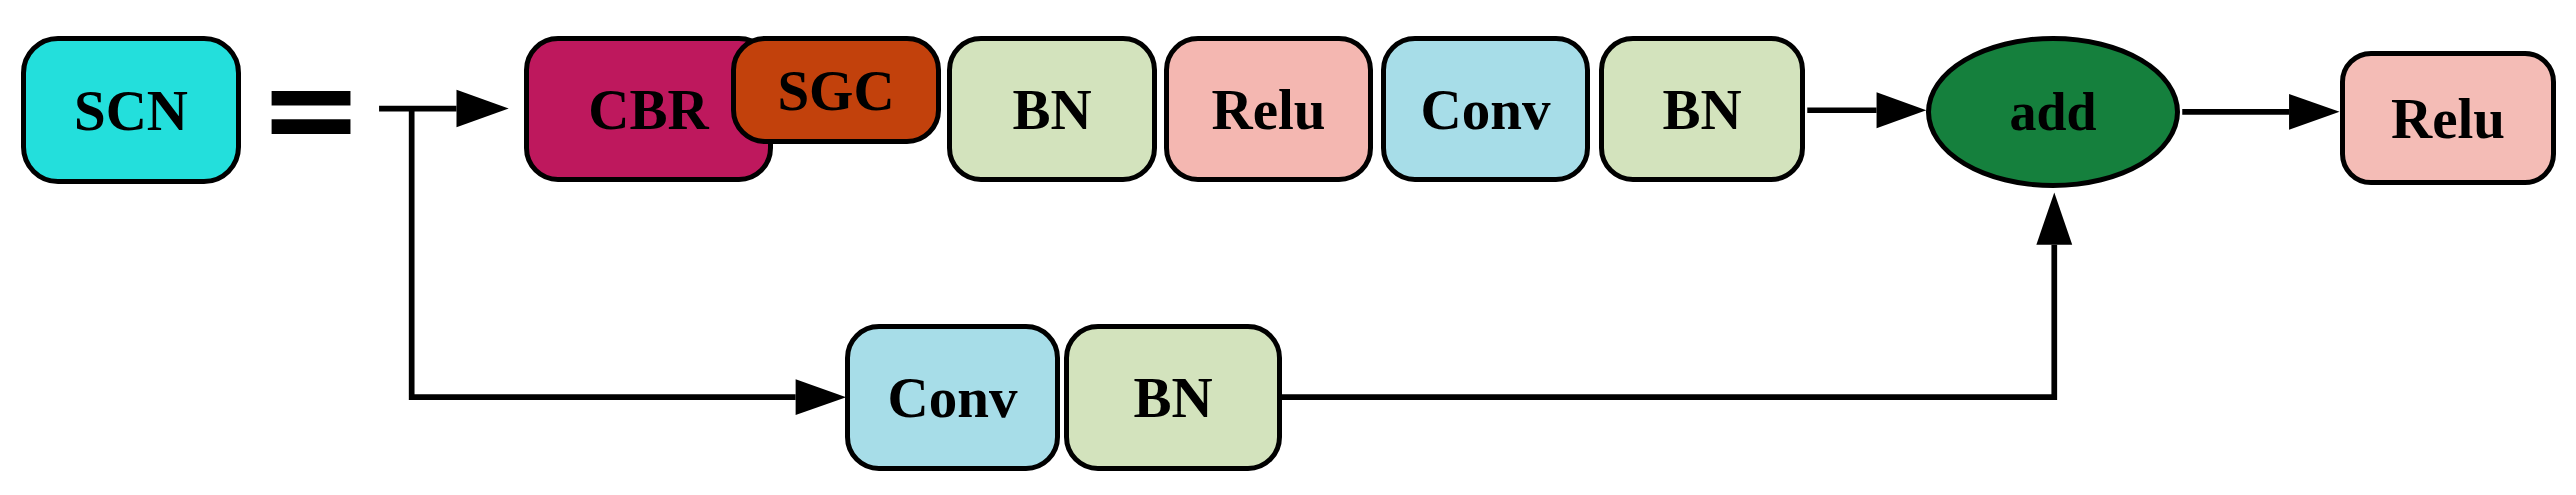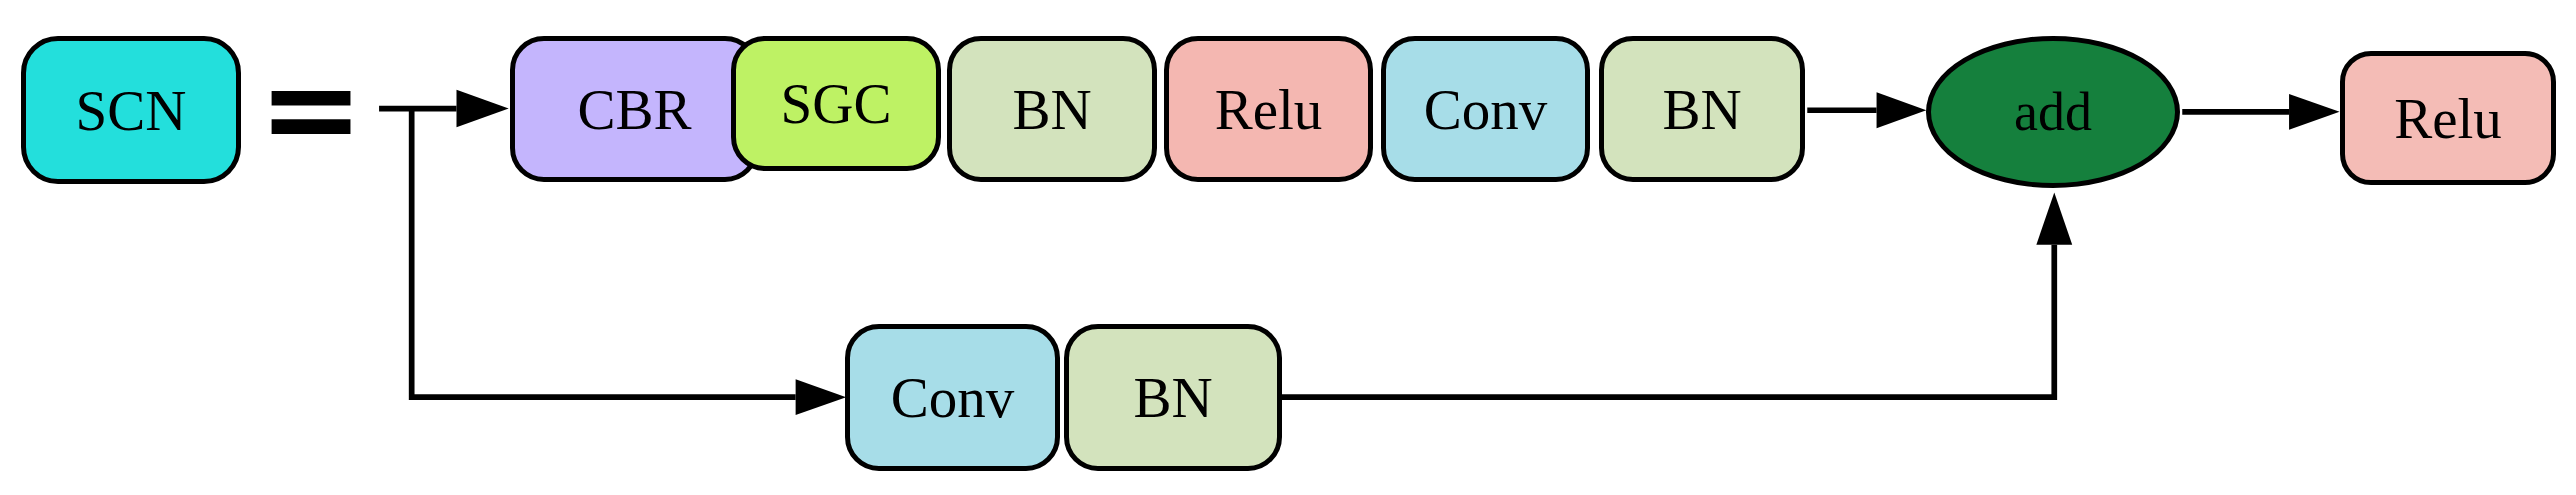--- a/index.html
+++ b/index.html
@@ -51,20 +51,21 @@
     justify-content: center;
     font-family: "DejaVu Sans", "Liberation Sans", sans-serif;
     font-weight: bold;
     font-size: 126px;
     color: #000000;
     line-height: 1;
   }
   .label {
     display: block;
     white-space: nowrap;
+    font-weight: bold;
   }
 </style>
 </head>
 <body>
 
 <div class="canvas">
 
   <svg class="wires" viewBox="0 0 3160 608" xmlns="http://www.w3.org/2000/svg">
     <g stroke="#000000" stroke-width="7" fill="none">
       <path d="M465 133 H560"></path>
@@ -81,25 +82,25 @@
       <polygon points="2808,115 2870,137 2808,159"></polygon>
     </g>
   </svg>
 
   <div class="node rect" style="left: 21px; top: 36px; width: 220px; height: 148px; border-radius: 37px; background-color: rgb(35, 223, 220);">
     <span class="label">SCN</span>
   </div>
 
   <div class="equals">=</div>
 
-  <div class="node rect" style="left: 510px; top: 36px; width: 249px; height: 146px; background-color: #c4b5fd;">
+  <div class="node rect" style="left: 524px; top: 36px; width: 249px; height: 146px; background-color: #be185d;">
     <span class="label">CBR</span>
   </div>
 
-  <div class="node rect" style="left: 731px; top: 36px; width: 210px; height: 135px; background-color: #bef264;">
+  <div class="node rect" style="left: 731px; top: 36px; width: 210px; height: 108px; background-color: #c2410c;">
     <span class="label">SGC</span>
   </div>
 
   <div class="node rect" style="left: 947px; top: 36px; width: 210px; height: 146px; background-color: rgb(211, 227, 189);">
     <span class="label">BN</span>
   </div>
 
   <div class="node rect" style="left: 1164px; top: 36px; width: 209px; height: 146px; background-color: rgb(244, 183, 177);">
     <span class="label">Relu</span>
   </div>

